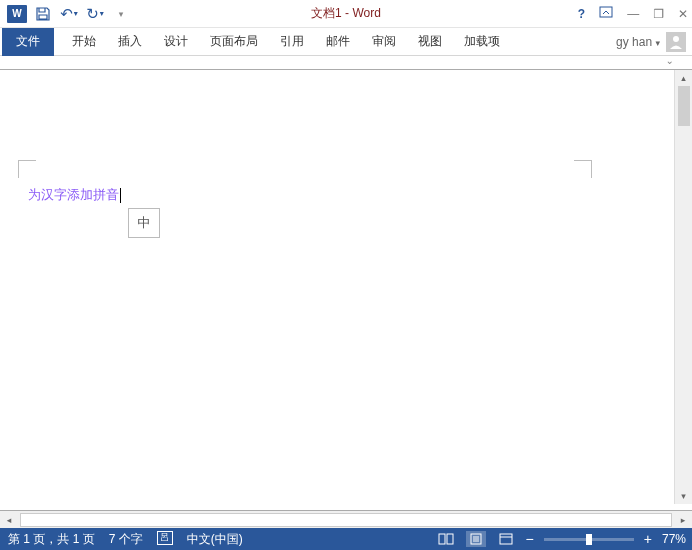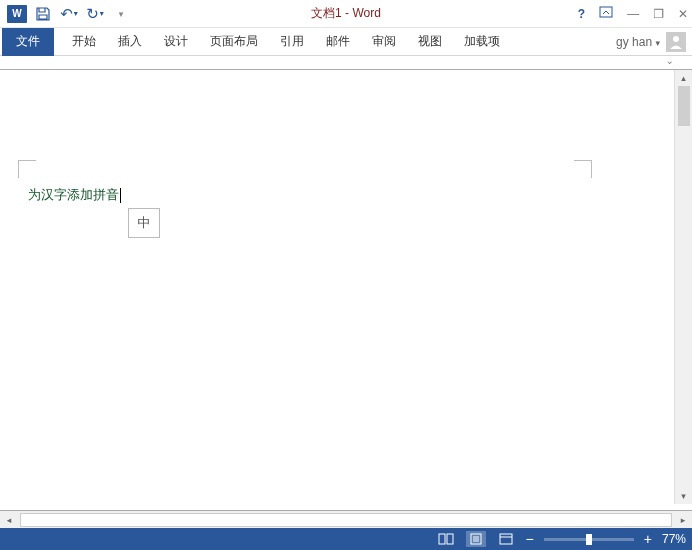--- a/index.html
+++ b/index.html
@@ -28,21 +28,21 @@
 .avatar { width: 20px; height: 20px; background: #ccc; display: flex; align-items: center; justify-content: center; }
 
 
 .collapse-bar { height: 14px; background: #fff; border-bottom: 1px solid #ababab; position: relative; }
 .collapse-bar .chev { position: absolute; right: 18px; top: -1px; color: #888; font-size: 10px; }
 
 
 .docarea { position: absolute; top: 70px; left: 0; right: 0; bottom: 46px; background: #fff; }
 .page-corner-tl { position: absolute; left: 18px; top: 90px; width: 18px; height: 18px; border-left: 1px solid #bdbdbd; border-top: 1px solid #bdbdbd; }
 .page-corner-tr { position: absolute; right: 100px; top: 90px; width: 18px; height: 18px; border-right: 1px solid #bdbdbd; border-top: 1px solid #bdbdbd; }
-.doc-text { position: absolute; left: 28px; top: 116px; font-size: 13px; color: #14532d; }
+.doc-text { position: absolute; left: 28px; top: 116px; font-size: 13px; color: #8b5cf6; }
 .cursor { display: inline-block; width: 1px; height: 15px; background: #000; vertical-align: middle; margin-left: 1px; }
 .ime-box { position: absolute; left: 128px; top: 138px; width: 32px; height: 30px; border: 1px solid #bbb; display: flex; align-items: center; justify-content: center; font-size: 13px; color: #555; }
 
 
 .vscroll { position: absolute; right: 0; top: 70px; bottom: 46px; width: 18px; background: #f0f0f0; border-left: 1px solid #ddd; }
 .vscroll .arrow { height: 16px; display: flex; align-items: center; justify-content: center; font-size: 9px; color: #666; }
 .vscroll .thumb { position: absolute; top: 16px; left: 3px; width: 12px; height: 40px; background: #cfcfcf; }
 
 
 .hscroll { position: absolute; bottom: 22px; left: 0; right: 0; height: 18px; background: #f0f0f0; border-top: 1px solid #aaa; display: flex; align-items: center; }
@@ -159,20 +159,26 @@
 
 <div class="hscroll">
   <div class="harrow">◂</div>
   <div class="track">
       <div class="thumb"></div>
     </div>
   <div class="harrow">▸</div>
 </div>
 
 <div class="status">
+  <div class="left">
+    <span>第 1 页，共 1 页</span>
+    <span>7 个字</span>
+    <span class="lang-icon">呂</span>
+    <span>中文(中国)</span>
+  </div>
   <div class="right">
     <span class="viewbtn">
         <svg width="16" height="12" viewBox="0 0 16 12">
           <rect x="1" y="1" width="6" height="10" fill="none" stroke="#fff"></rect>
           <rect x="9" y="1" width="6" height="10" fill="none" stroke="#fff"></rect>
         </svg>
       </span>
     <span class="viewbtn" style="background:rgba(255,255,255,0.25)">
         <svg width="14" height="12" viewBox="0 0 14 12">
           <rect x="2" y="1" width="10" height="10" fill="none" stroke="#fff"></rect>

